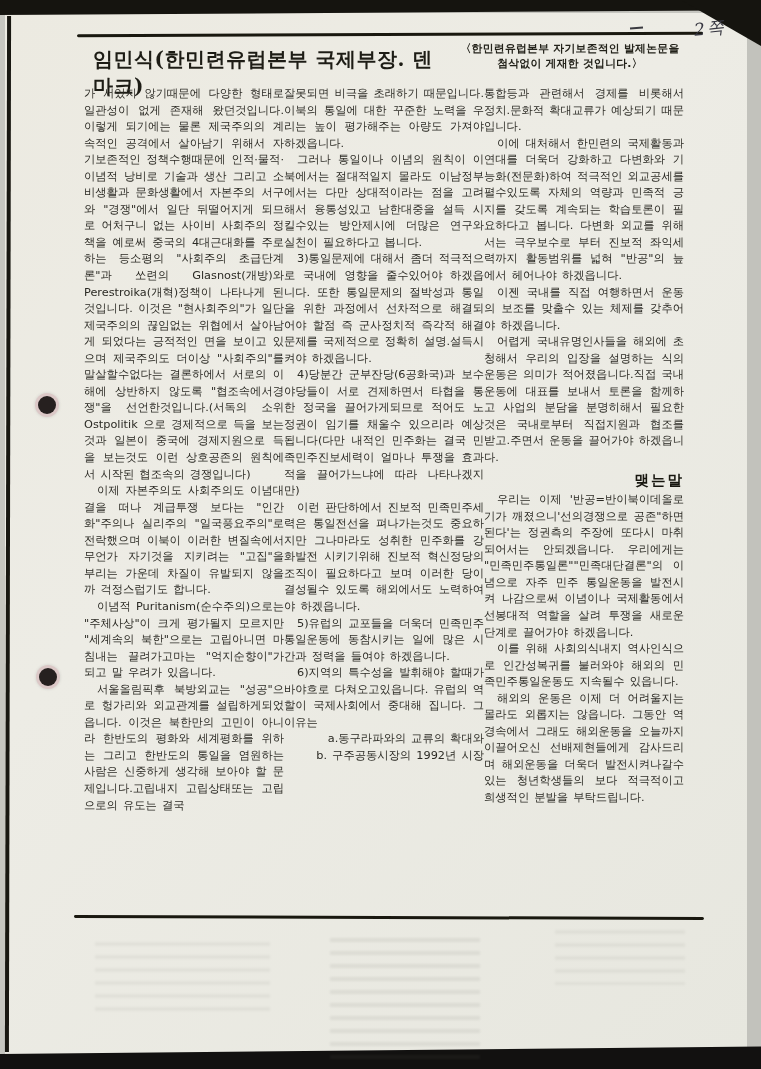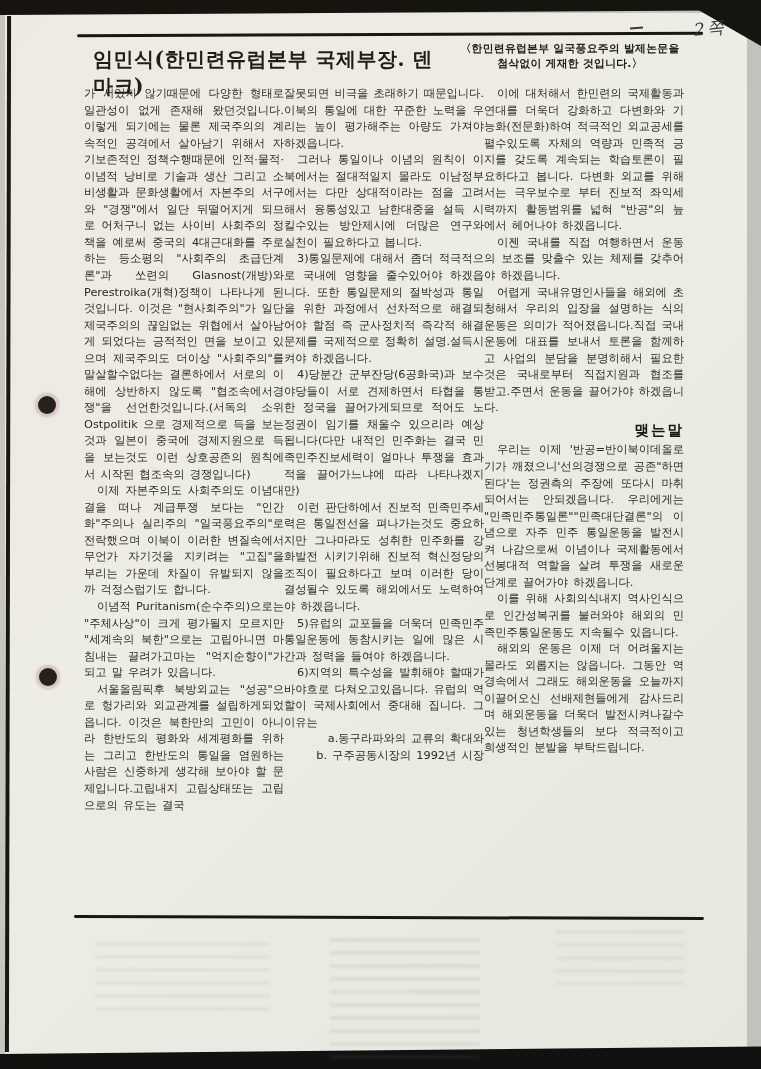--- a/index.html
+++ b/index.html
@@ -106,21 +106,21 @@
 <div class="hole h2"></div>
 
 <div class="rule-top"></div>
 <div class="rule-bottom"></div>
 
 <div class="pagenum">2쪽</div>
 <div class="dash-mark"></div>
 
 <div class="title">임민식(한민련유럽본부  국제부장. 덴마크)</div>
 <div class="note">
-  <span>〈한민련유럽본부  일국풍요주의  발제논문을</span><br>
+  <span>〈한민련유럽본부  자기보존적인  발제논문을</span><br>
   <span>첨삭없이  게재한  것입니다.〉</span>
 </div>
 
 <div class="columns">
   <div class="col" id="col-0">
       <p class="">가 서있지 않기때문에 다양한 형태로 일관성이 없게 존재해 왔던것입니다. 이렇게 되기에는 물론 제국주의의 계속적인 공격에서 살아남기 위해서 자기보존적인 정책수행때문에 인적·물적·이념적 낭비로 기술과 생산 그리고 소비생활과 문화생활에서 자본주의 서구와 "경쟁"에서 일단 뒤떨어지게 되므로 어처구니 없는 사이비 사회주의 정책을 예로써 중국의 4대근대화를 주로하는 등소평의 "사회주의 초급단계론"과 쏘련의 Glasnost(개방)와 Perestroika(개혁)정책이 나타나게 된것입니다. 이것은 "현사회주의"가 일단 제국주의의 끊임없는 위협에서 살아남게 되었다는 긍적적인 면을 보이고 있으며 제국주의도 더이상 "사회주의"를 말살할수없다는 결론하에서 서로의 이해에 상반하지 않도록 "협조속에서경쟁"을 선언한것입니다.(서독의 소위 Ostpolitik 으로 경제적으로 득을 보는것과 일본이 중국에 경제지원으로 득을 보는것도 이런 상호공존의 원칙에서 시작된 협조속의 경쟁입니다)</p>
       <p class="indent">이제 자본주의도 사회주의도 이념대결을 떠나 계급투쟁 보다는 "인간화"주의나 실리주의 "일국풍요주의"로 전락했으며 이북이 이러한 변질속에서 무언가 자기것을 지키려는 "고집"을 부리는 가운데 차질이 유발되지 않을까 걱정스럽기도 합니다.</p>
       <p class="indent">이념적 Puritanism(순수주의)으로는 "주체사상"이 크게 평가될지 모르지만 "세계속의 북한"으로는 고립아니면 마침내는 끌려가고마는 "억지순향이"가 되고 말 우려가 있읍니다.</p>
       <p class="indent">서울올림픽후 북방외교는 "성공"으로 헝가리와 외교관계를 설립하게되었읍니다. 이것은 북한만의 고민이 아니라 한반도의 평화와 세계평화를 위하는 그리고 한반도의 통일을 염원하는 사람은 신중하게 생각해 보아야 할 문제입니다.고립내지 고립상태또는 고립으로의 유도는 결국</p>
     </div>
@@ -129,20 +129,21 @@
       <p class="indent">그러나 통일이나 이념의 원칙이 이북에서는 절대적일지 몰라도 이남정부에서는 다만 상대적이라는 점을 고려해서 융통성있고 남한대중을 설득 시킬수있는 방안제시에 더많은 연구와 실천이 필요하다고 봅니다.</p>
       <p class="indent">3)통일문제에 대해서 좀더 적극적으로 국내에 영향을 줄수있어야 하겠읍니다. 또한 통일문제의 절박성과 통일을 위한 과정에서 선차적으로 해결되어야 할점 즉 군사정치적 즉각적 해결문제를 국제적으로 정확히 설명.설득시켜야 하겠읍니다.</p>
       <p class="indent">4)당분간 군부잔당(6공화국)과 보수야당들이 서로 견제하면서 타협을 통한 정국을 끌어가게되므로 적어도 노정권이 임기를 채울수 있으리라 예상됩니다(다만 내적인 민주화는 결국 민족민주진보세력이 얼마나 투쟁을 효과적을 끌어가느냐에 따라 나타나겠지만)</p>
       <p class="indent">이런 판단하에서 진보적 민족민주세력은 통일전선을 펴나가는것도 중요하지만 그나마라도 성취한 민주화를 강화발전 시키기위해 진보적 혁신정당의 조직이 필요하다고 보며 이러한 당이 결성될수 있도록 해외에서도 노력하여야 하겠읍니다.</p>
       <p class="indent">5)유럽의 교포들을 더욱더 민족민주통일운동에 동참시키는 일에 많은 시간과 정력을 들여야 하겠읍니다.</p>
       <p class="indent">6)지역의 특수성을 발휘해야 할때가 바야흐로 다쳐오고있읍니다. 유럽의 역할이 국제사회에서 중대해 집니다. 그이유는</p>
       <p class="plain">a.동구라파와의 교류의 확대와</p>
       <p class="plain">b. 구주공동시장의 1992년 시장</p>
     </div>
   <div class="col" id="col-2">
+      <p class="">통합등과 관련해서 경제를 비롯해서 정치.문화적 확대교류가 예상되기 때문입니다.</p>
       <p class="indent">이에 대처해서 한민련의 국제활동과 연대를 더욱더 강화하고 다변화와 기능화(전문화)하여 적극적인 외교공세를 펼수있도록 자체의 역량과 민족적 긍지를 갖도록 계속되는 학습토론이 필요하다고 봅니다. 다변화 외교를 위해서는 극우보수로 부터 진보적 좌익세력까지 활동범위를 넓혀 "반공"의 늪에서 헤어나야 하겠읍니다.</p>
       <p class="indent">이젠 국내를 직접 여행하면서 운동의 보조를 맞출수 있는 체제를 갖추어야 하겠읍니다.</p>
       <p class="indent">어렵게 국내유명인사들을 해외에 초청해서 우리의 입장을 설명하는 식의 운동은 의미가 적어졌읍니다.직접 국내운동에 대표를 보내서 토론을 함께하고 사업의 분담을 분명히해서 필요한것은 국내로부터 직접지원과 협조를 받고.주면서 운동을 끌어가야 하겠읍니다.</p>
       <p class="heading">맺는말</p>
       <p class="indent">우리는 이제 '반공=반이북이데올로기가 깨졌으니'선의경쟁으로 공존"하면 된다'는 정권측의 주장에 또다시 마취되어서는 안되겠읍니다. 우리에게는 "민족민주통일론""민족대단결론"의 이념으로 자주 민주 통일운동을 발전시켜 나감으로써 이념이나 국제활동에서 선봉대적 역할을 살려 투쟁을 새로운 단계로 끌어가야 하겠읍니다.</p>
       <p class="indent">이를 위해 사회의식내지 역사인식으로 인간성복귀를 불러와야 해외의 민족민주통일운동도 지속될수 있읍니다.</p>
       <p class="indent">해외의 운동은 이제 더 어려울지는 몰라도 외롭지는 않읍니다. 그동안 역경속에서 그래도 해외운동을 오늘까지 이끌어오신 선배제현들에게 감사드리며 해외운동을 더욱더 발전시켜나갈수 있는 청년학생들의 보다 적극적이고 희생적인 분발을 부탁드립니다.</p>
     </div>
 </div>
 

